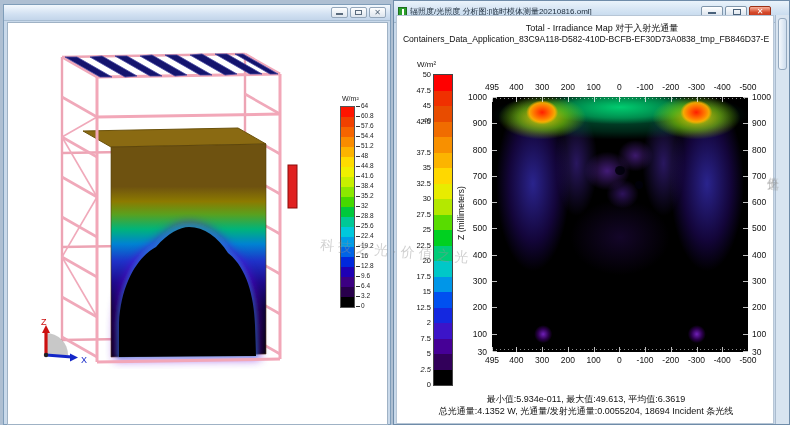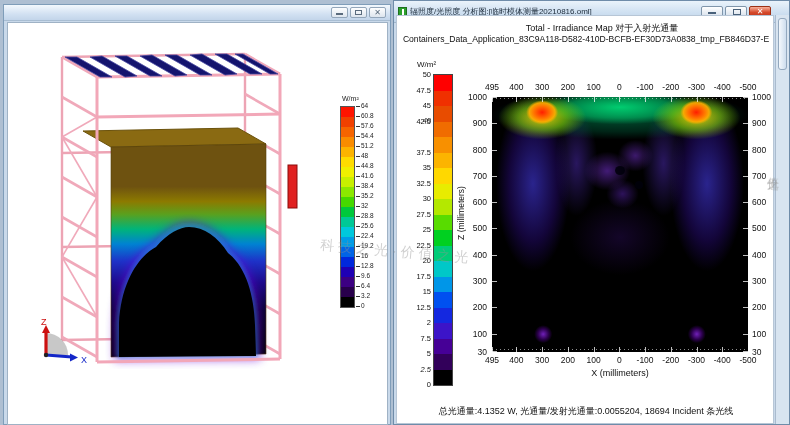--- a/index.html
+++ b/index.html
@@ -444,22 +444,22 @@
           <div class="yt r" style="left: 355px; top: 154.866px;">700</div>
           <div class="yt r" style="left: 355px; top: 181.155px;">600</div>
           <div class="yt r" style="left: 355px; top: 207.443px;">500</div>
           <div class="yt r" style="left: 355px; top: 233.732px;">400</div>
           <div class="yt r" style="left: 355px; top: 260.021px;">300</div>
           <div class="yt r" style="left: 355px; top: 286.309px;">200</div>
           <div class="yt r" style="left: 355px; top: 312.598px;">100</div>
           <div class="yt r" style="left: 355px; top: 331px;">30</div>
         </div>
 
-      <div class="xlabel">X (millimeters)</div>
       <div class="zlabel">Z (millimeters)</div>
+      <div class="stats1">最小值:5.934e-011, 最大值:49.613, 平均值:6.3619</div>
       <div class="stats2">总光通量:4.1352 W, 光通量/发射光通量:0.0055204, 18694 Incident 条光线</div>
     </div>
 
     <div class="sb">
       <div class="thumb"></div>
     </div>
   </div>
 
   <div class="wm wm-slogan">科技之光·价值之光</div>
   <div class="wm wm-vert">价值之光</div>

